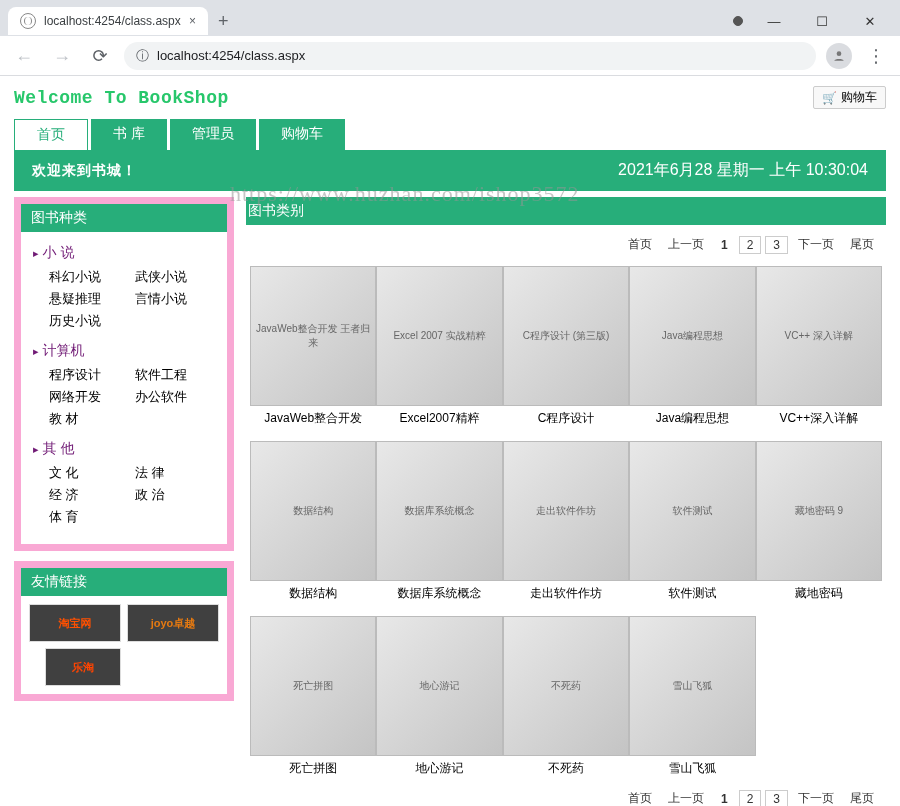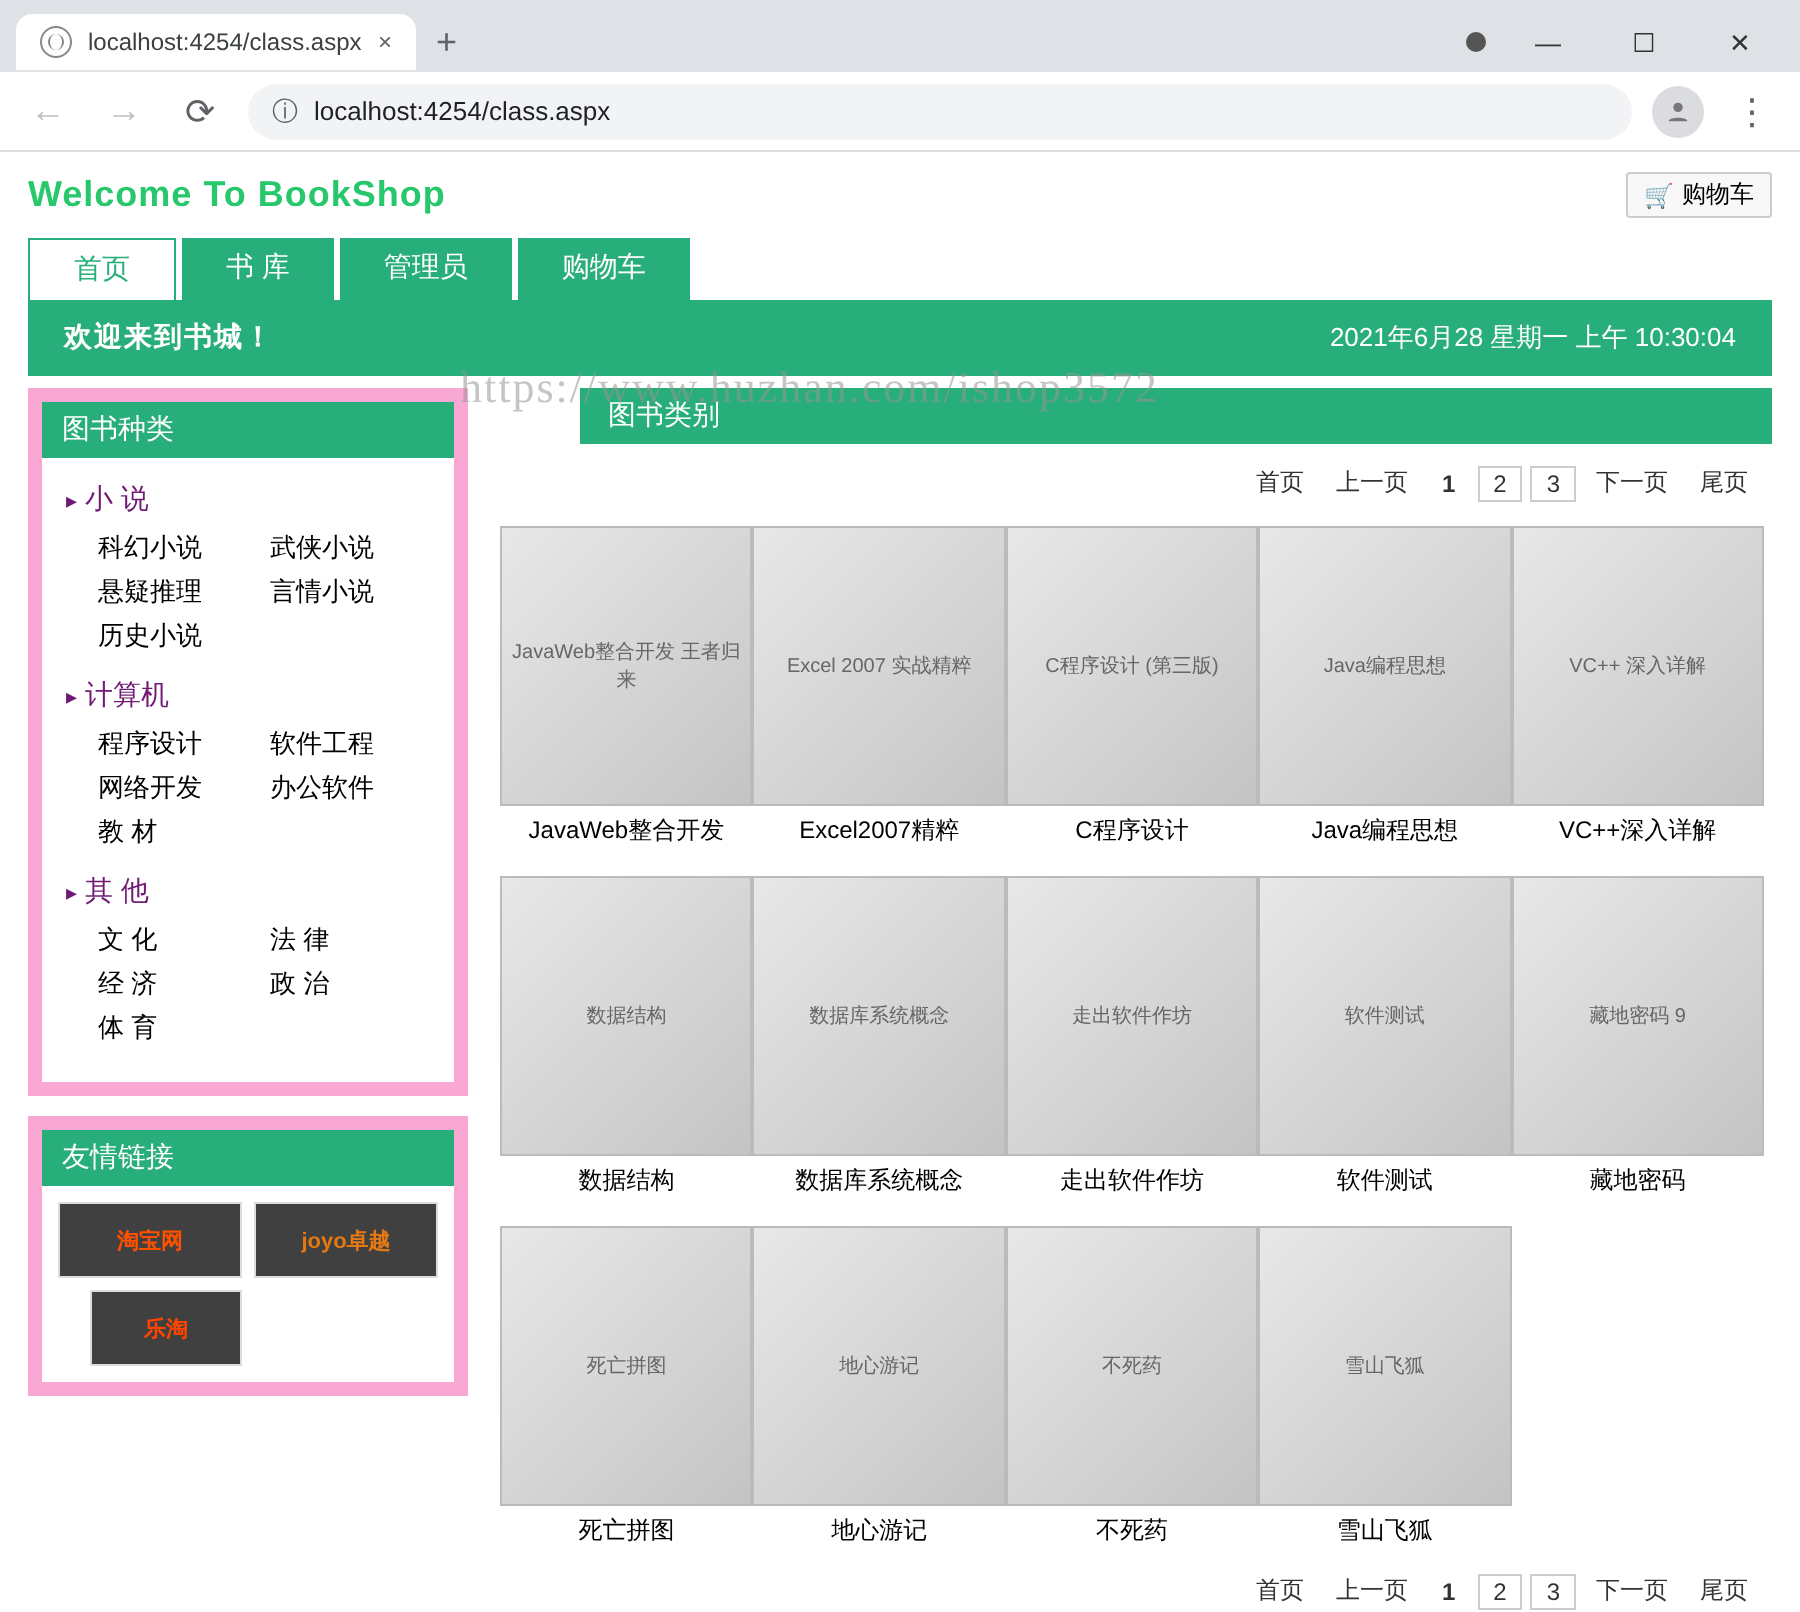--- a/index.html
+++ b/index.html
@@ -16,43 +16,43 @@
 .wc.dot { width:20px; }
 .wc.dot::before { content:""; width:8px; height:8px; border:1px solid #555; border-radius:50%; display:block; background:#555; }
 .addr-bar { background: #fff; display: flex; align-items: center; height: 40px; padding: 0 10px; gap: 10px; border-bottom: 1px solid #dadce0; }
 .nav-btn { color: #5f6368; font-size: 18px; width: 28px; text-align: center; cursor: pointer; }
 .nav-btn.disabled { color: #bdc1c6; }
 .url-box { flex: 1; background: #f1f3f4; border-radius: 14px; height: 28px; display: flex; align-items: center; padding: 0 12px; gap: 8px; color: #5f6368; }
 .url-box .url-text { color: #202124; }
 .avatar { width: 26px; height: 26px; background: #dadce0; border-radius: 50%; display:flex; align-items:center; justify-content:center; }
 .page { background: #fff; padding: 6px 14px 20px 14px; min-height: 700px; }
 .header { display: flex; justify-content: space-between; align-items: center; padding: 4px 0 10px 0; }
-.welcome { font-family: Liberation Sans, sans-serif; font-weight: bold; font-size: 18px; color: #27c76b; letter-spacing: 0.5px; }
+.welcome { font-family: Liberation Mono, monospace; font-weight: bold; font-size: 18px; color: #27c76b; letter-spacing: 0.5px; }
 .cart-btn { border: 1px solid #ccc; padding: 2px 8px; font-size: 12px; display: flex; align-items: center; gap: 4px; cursor: pointer; border-radius:2px; background:#f8f8f8; }
 .watermark { position: absolute; left: 230px; top: 105px; font-size: 22px; color: rgba(150,150,150,0.55); font-family: Georgia, serif; pointer-events:none; letter-spacing:1px; }
 .nav-tabs { display: flex; gap: 3px; }
 .nav-tabs .tab-item { background: #27ae7a; color: #fff; padding: 6px 22px; font-size: 14px; cursor: pointer; }
 .nav-tabs .tab-item.active { background: #fff; color: #27ae7a; border: 1px solid #27ae7a; border-bottom: none; }
 .banner { background: #27ae7a; color: #fff; display: flex; justify-content: space-between; align-items: center; padding: 10px 18px; font-size: 14px; }
 .banner .welcome-msg { font-weight: bold; letter-spacing: 1px; }
-.banner .datetime { font-size: 13px; }
+.banner .datetime { font-size: 16px; }
 .content { display: flex; gap: 12px; margin-top: 6px; }
 .sidebar { width: 220px; }
 .panel { border: 7px solid #f9a8d4; margin-bottom: 10px; }
 .panel-head { background: #27ae7a; color: #fff; padding: 5px 10px; font-size: 14px; }
 .panel-body { padding: 6px 14px 12px 14px; }
 .cat-main { color: #701a75; font-size: 14px; margin: 6px 0 4px -2px; cursor: pointer; }
 .cat-main::before { content: "▸"; margin-right: 4px; font-size: 11px; }
 .cat-subs { display: grid; grid-template-columns: 1fr 1fr; gap: 4px 8px; padding: 2px 0 6px 14px; font-size: 13px; }
 .cat-subs span { cursor: pointer; }
 .links-grid { display: grid; grid-template-columns: 1fr 1fr; gap: 6px; padding: 8px; }
 .link-img { border: 1px solid #ddd; height: 38px; display: flex; align-items: center; justify-content: center; font-size: 11px; color: #999; background:#404040; font-weight:bold; }
 .link-img.taobao{color:#ff5000;} .link-img.joyo{color:#e47911;} .link-img.jd{color:#c81623;background:#1a54a4;} .link-img.letao{color:#ff4400;margin-left:16px;}
 .main { flex: 1; }
-.section-title { background: #27ae7a; color: #fff; padding: 5px 14px; font-size: 14px; margin-bottom: 6px; margin-left: 44px; }
+.section-title { background: #27ae7a; color: #fff; padding: 5px 2px; font-size: 14px; margin-bottom: 6px; }
 .pager { display: flex; justify-content: flex-end; align-items: center; gap: 4px; padding: 4px 6px; font-size: 12px; }
 .pager span, .pager a { border: 1px solid #ccc; padding: 1px 7px; cursor: pointer; color: #333; }
 .pager .plain { border: none; padding: 1px 6px; }
 .pager .current { border: none; font-weight: bold; }
 .book-grid { display: grid; grid-template-columns: repeat(5, 1fr); gap: 14px 0; padding: 8px 4px; }
 .book { text-align: center; }
 .book-cover { width: 100%; height: 140px; background: linear-gradient(135deg,#e8e8e8,#c4c4c4); border: 1px solid #bbb; display:flex; align-items:center; justify-content:center; font-size:10px; color:#666; padding:4px; overflow:hidden; }
 .book-title { font-size: 12px; margin-top: 4px; cursor: pointer; }
 svg.icon { width:14px; height:14px; }
 </style>

